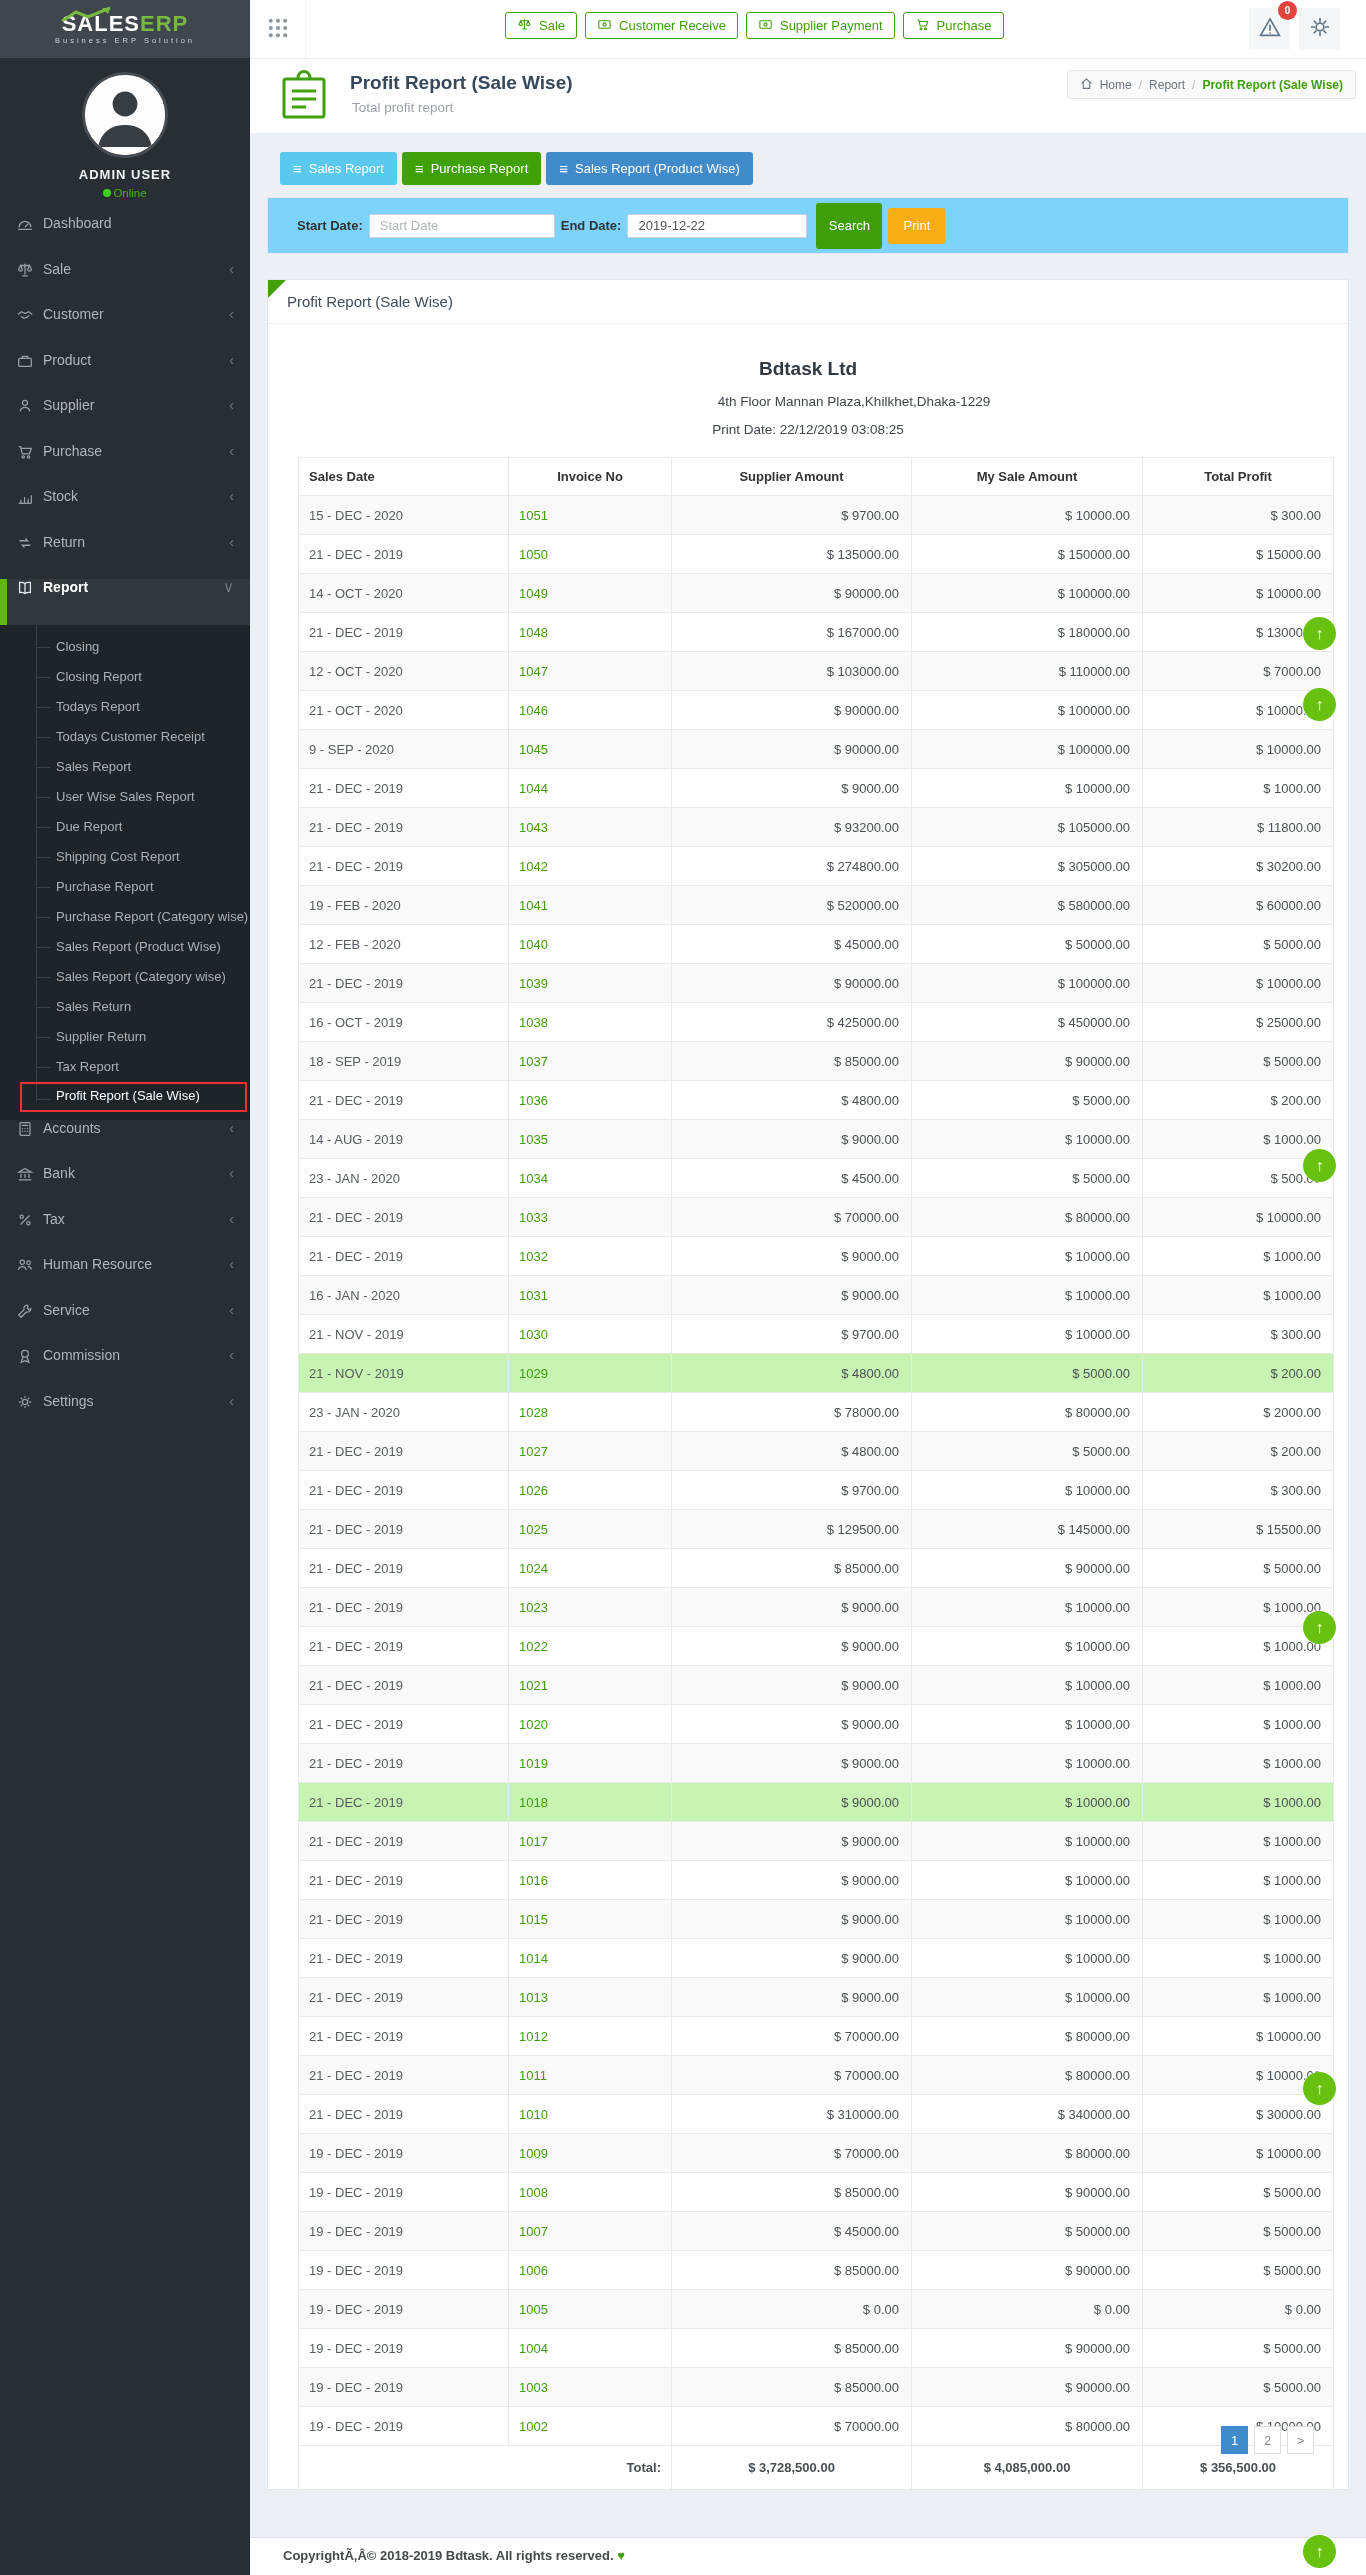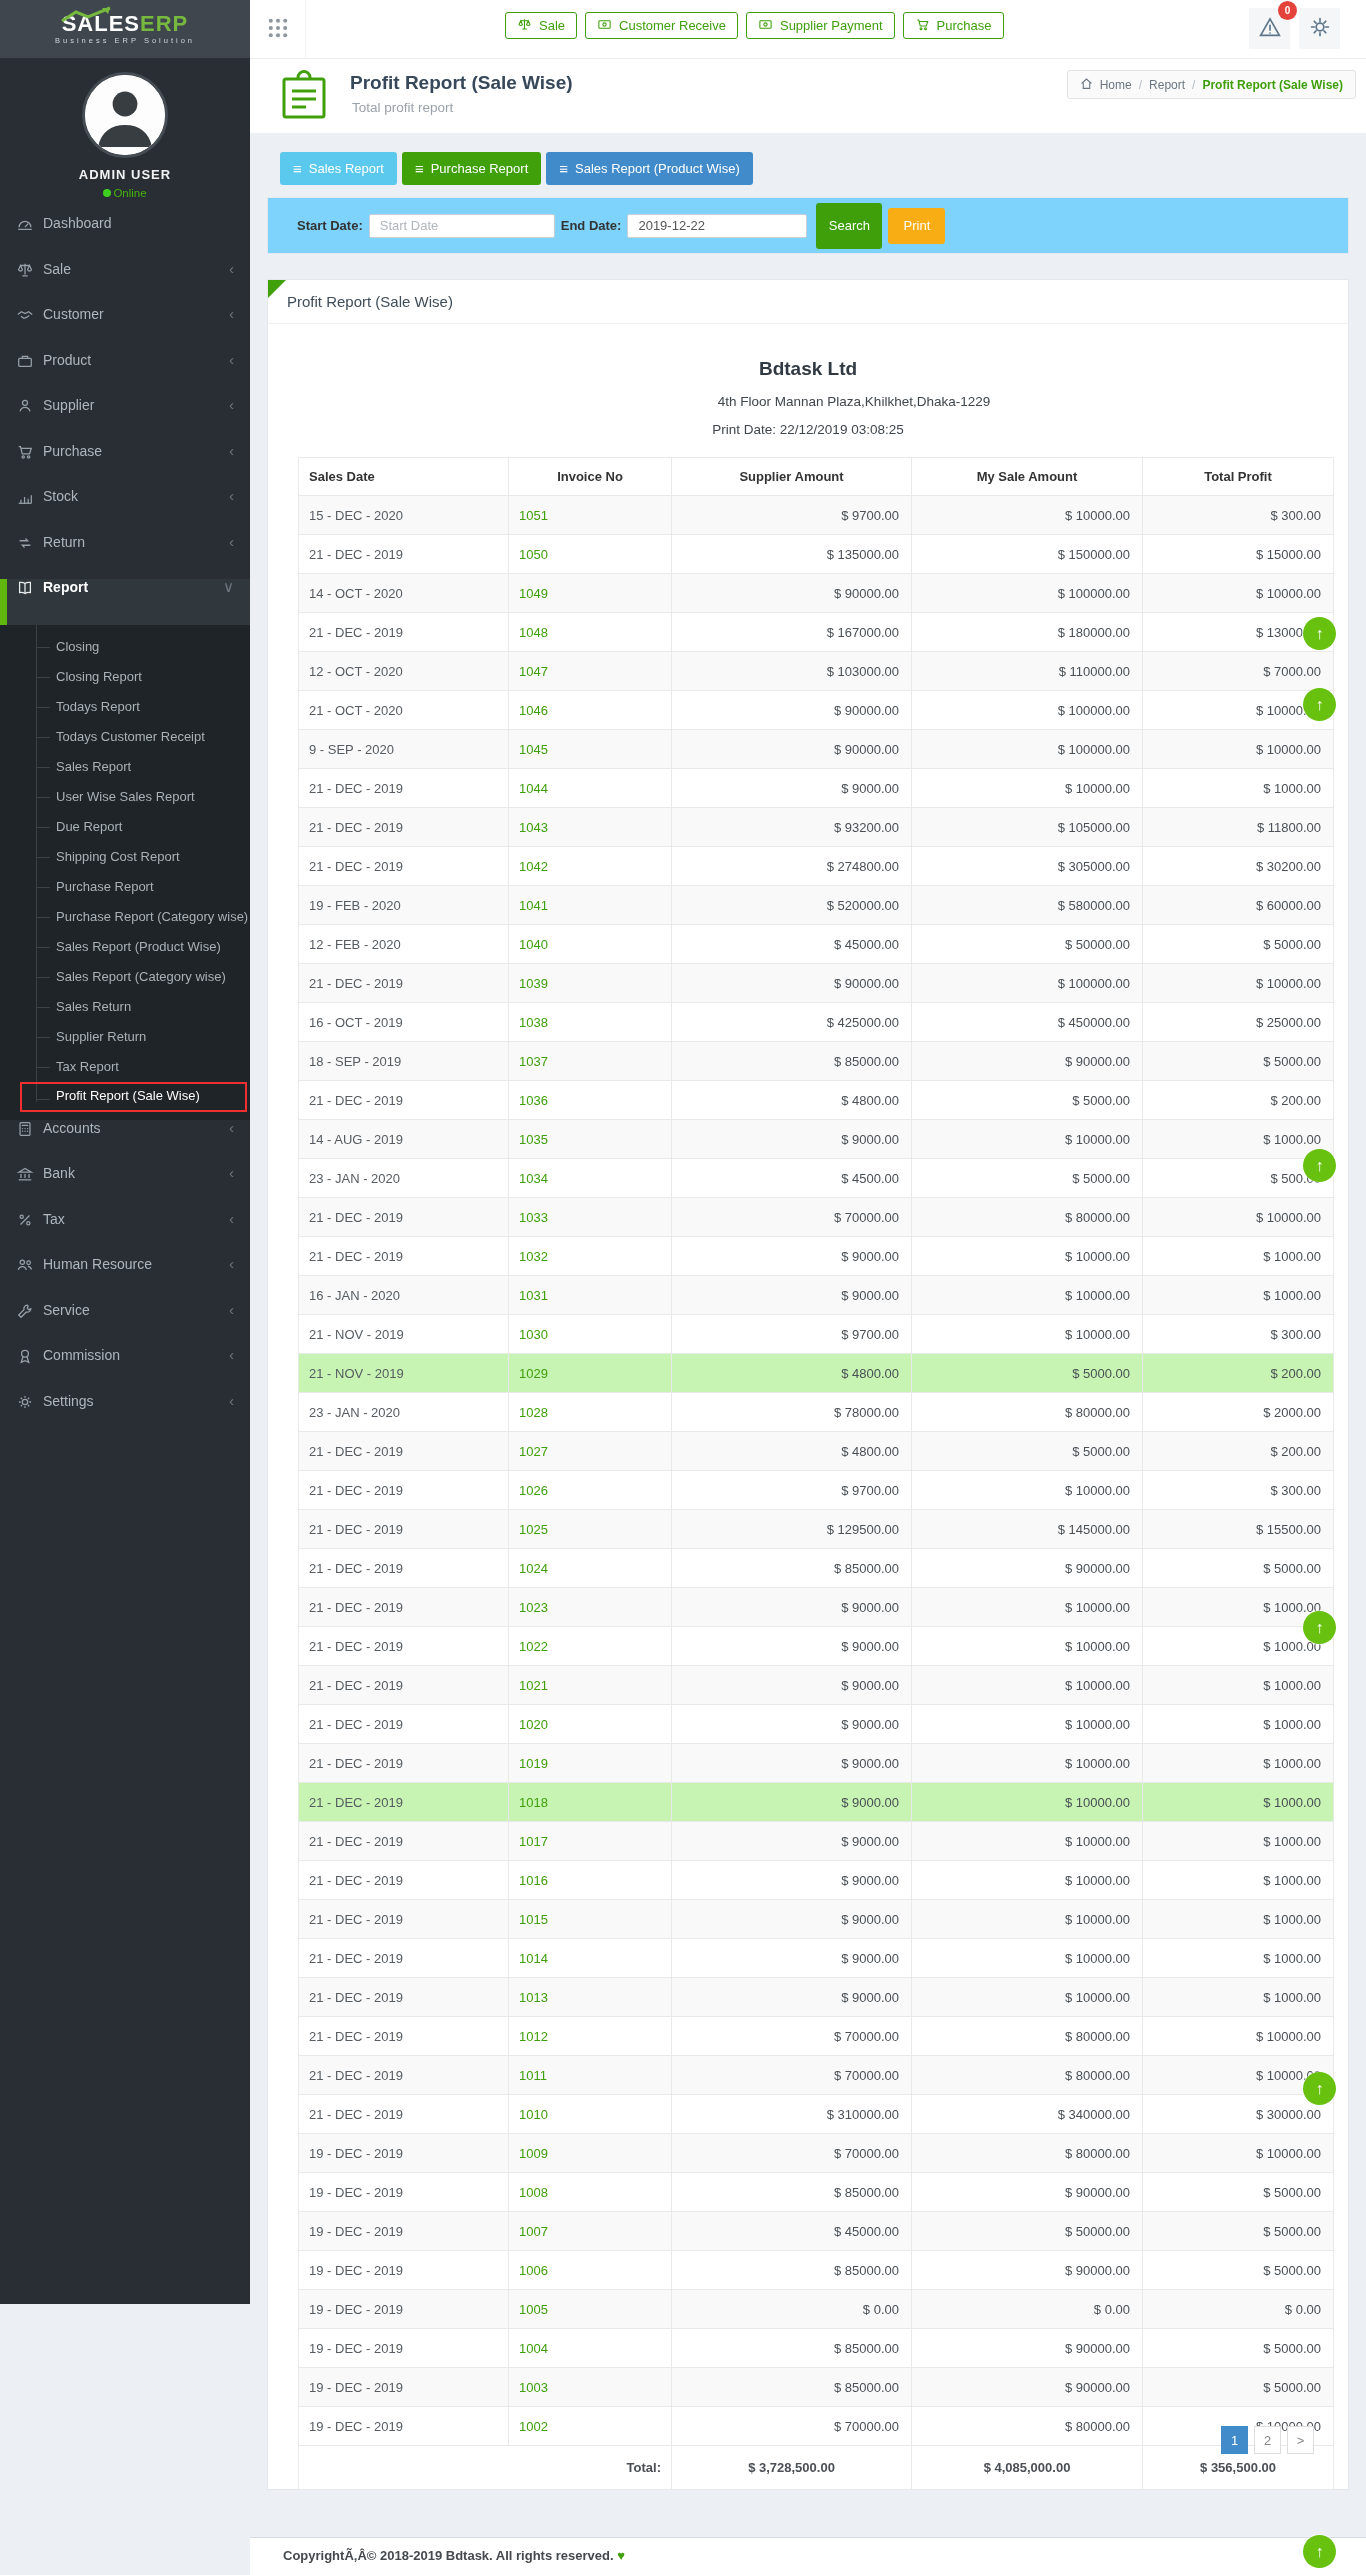--- a/index.html
+++ b/index.html
@@ -1,19 +1,19 @@
 <!DOCTYPE html>
 <html><head>
 <meta charset="utf-8">
 <style>
   html,body{margin:0;padding:0;background:#ecf0f5;}
   body{width:1366px;height:2575px;position:relative;overflow:hidden;
        font-family:"Liberation Sans",sans-serif;font-size:13px;color:#444;}
   
-  .sidebar{position:absolute;left:0;top:0;width:250px;height:2304px;background:#282e33;z-index:5;}
+  .sidebar{position:absolute;left:0;top:0;width:250px;height:2575px;background:#282e33;z-index:5;}
   .logo{height:58px;background:#3f464e;display:flex;flex-direction:column;align-items:center;justify-content:center;position:relative;}
   .logo-line{font-size:22px;font-weight:bold;letter-spacing:1px;line-height:20px;position:relative;}
   .logo-sales{color:#fff;}
   .logo-erp{color:#76b93e;}
   .logo-zig{position:absolute;left:-4px;top:-8px;}
   .logo-tag{font-size:7.5px;letter-spacing:3px;color:#cfd5d9;margin-top:2px;}
   .profile{margin-top:14px;text-align:center;}
   .avatar{width:80px;height:80px;border-radius:50%;margin:0 auto;border:3px solid #454c53;overflow:hidden;background:#fff;}
   .u-name{margin-top:9px;color:#f1f3f4;font-weight:bold;font-size:13px;letter-spacing:1px;}
   .u-status{margin-top:5px;font-size:11.5px;color:#46b20d;display:flex;align-items:center;justify-content:center;gap:2px;}

